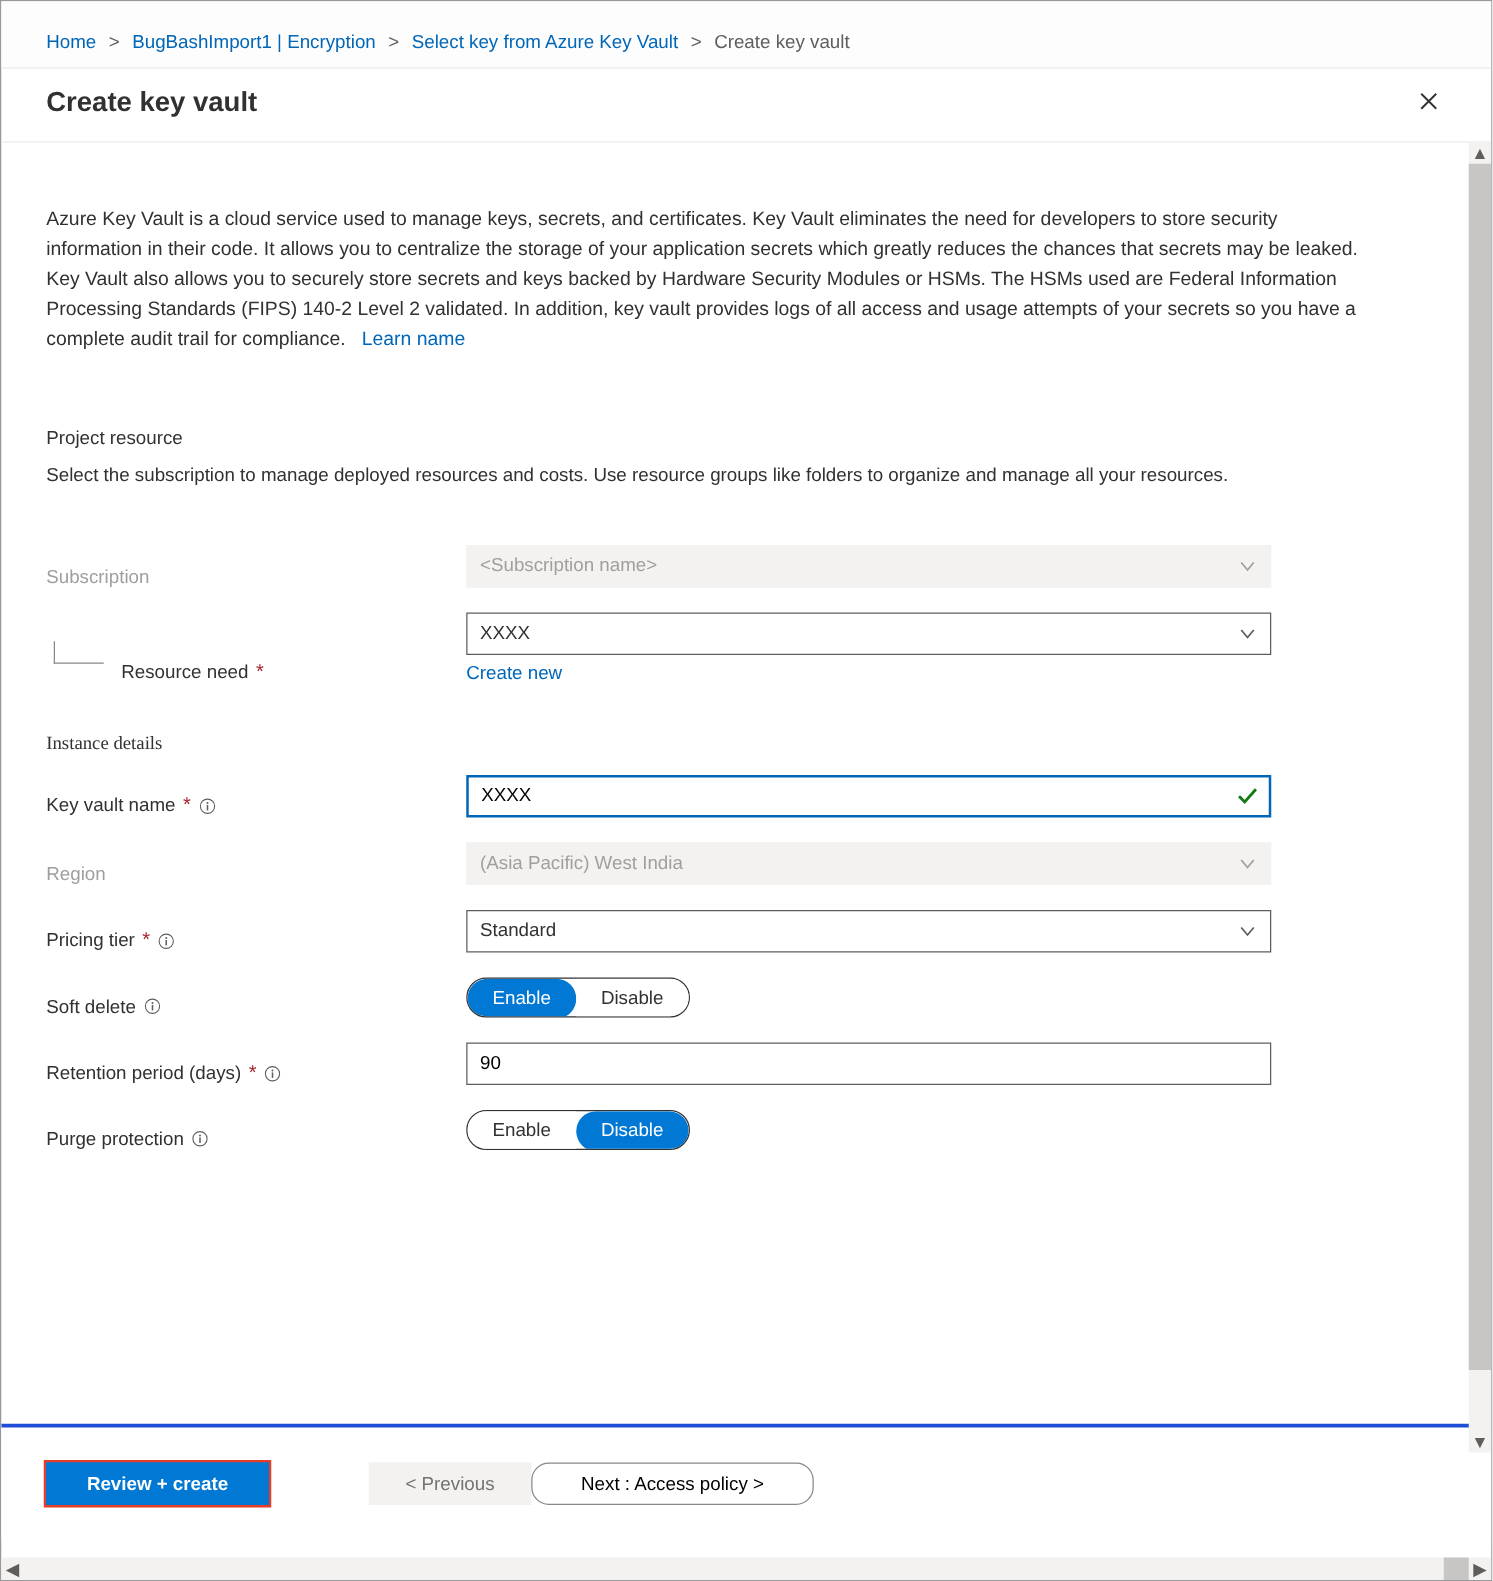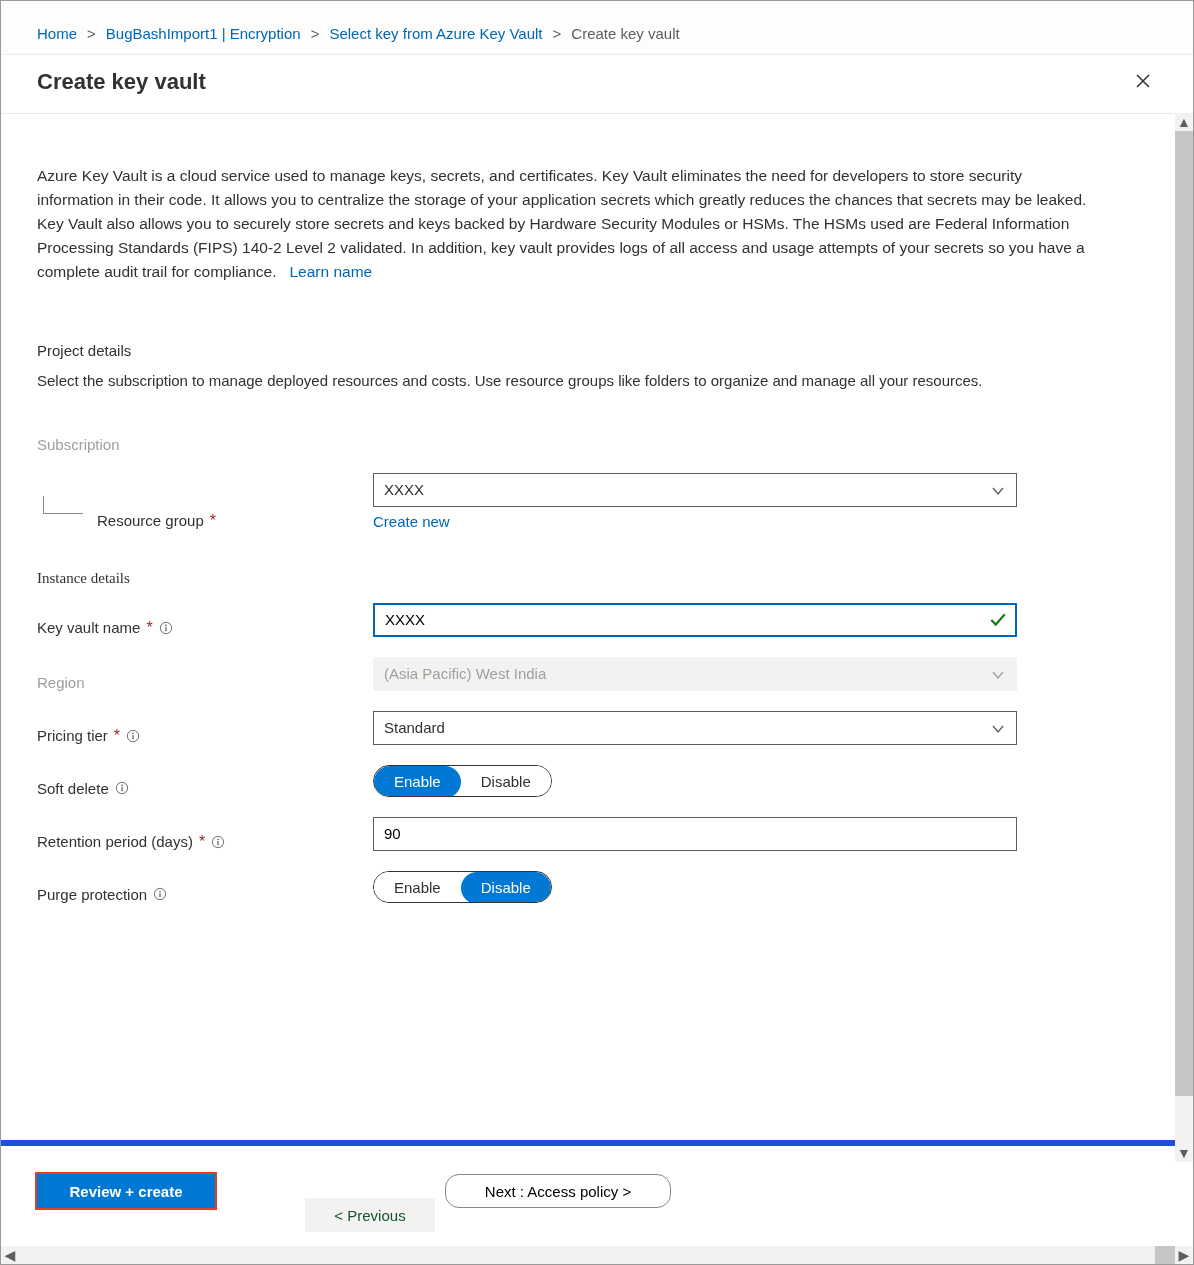--- a/index.html
+++ b/index.html
@@ -190,25 +190,24 @@
     color: #323130;
   }
   .toggle-opt.active {
     background: #0078d4;
     color: #fff;
     border-radius: 18px;
   }
   .footer {
     position: absolute;
     left: 0; right: 0;
-    bottom: 4px;
-    border-top: 6px solid #1d4ed8;
+    bottom: 32px;
+    border-top: 3px solid #1d4ed8;
     padding: 28px 36px;
     display: flex;
-    gap: 10px;
     background: #fff;
   }
   .btn {
     height: 34px;
     padding: 0 20px;
     font-size: 15px;
     border: 1px solid #8a8886;
     background: #fff;
     cursor: pointer;
     font-family: inherit;
@@ -221,24 +220,23 @@
     color: #fff;
     border-color: #0078d4;
     font-weight: 600;
     box-shadow: 0 0 0 2px #e23e29;
     min-width: 178px;
     margin-right: 80px;
   }
   .btn.disabled {
     background: #f3f2f1;
     border-color: #f3f2f1;
-    color: #14532d;
+    color: #737373;
     cursor: default;
     min-width: 130px;
-    margin-top: 24px;
   }
   .btn.next { min-width: 226px; border-radius: 14px; }
   .scrollbar-v {
     position: absolute;
     right: 0;
     top: 112px;
     bottom: 102px;
     width: 18px;
     background: #f3f2f1;
     display: flex;
@@ -284,30 +282,40 @@
     </span>
   </div>
 
   <div class="content-wrap">
     <div class="content">
       <p class="intro">
         <span>Azure Key Vault is a cloud service used to manage keys, secrets, and certificates. Key Vault eliminates the need for developers to store security information in their code. It allows you to centralize the storage of your application secrets which greatly reduces the chances that secrets may be leaked. Key Vault also allows you to securely store secrets and keys backed by Hardware Security Modules or HSMs. The HSMs used are Federal Information Processing Standards (FIPS) 140-2 Level 2 validated. In addition, key vault provides logs of all access and usage attempts of your secrets so you have a complete audit trail for compliance.</span>&nbsp;&nbsp;
         <a href="#">Learn name</a>
       </p>
 
-      <div class="section-title">Project details</div>
+      <div class="section-title">Project resource</div>
       <p class="section-desc">Select the subscription to manage deployed resources and costs. Use resource groups like folders to organize and manage all your resources.</p>
 
       <div class="form-row">
         <div class="label-col disabled">Subscription</div>
+        <div class="control-col">
+          <div class="select disabled">
+            <span>&lt;Subscription name&gt;</span>
+            <span class="chev">
+              <svg viewBox="0 0 12 12" width="12" height="12">
+                  <path d="M1 3 L6 9 L11 3" stroke="currentColor" stroke-width="1.4" fill="none"></path>
+                </svg>
+            </span>
+          </div>
+        </div>
       </div>
 
       <div class="form-row spaced">
         <div class="label-col indent">
-          <span>Resource group</span>
+          <span>Resource need</span>
           <span class="required">*</span>
         </div>
         <div class="control-col">
           <div class="select">
             <span>XXXX</span>
             <span class="chev">
               <svg viewBox="0 0 12 12" width="12" height="12">
                   <path d="M1 3 L6 9 L11 3" stroke="currentColor" stroke-width="1.4" fill="none"></path>
                 </svg>
             </span>

